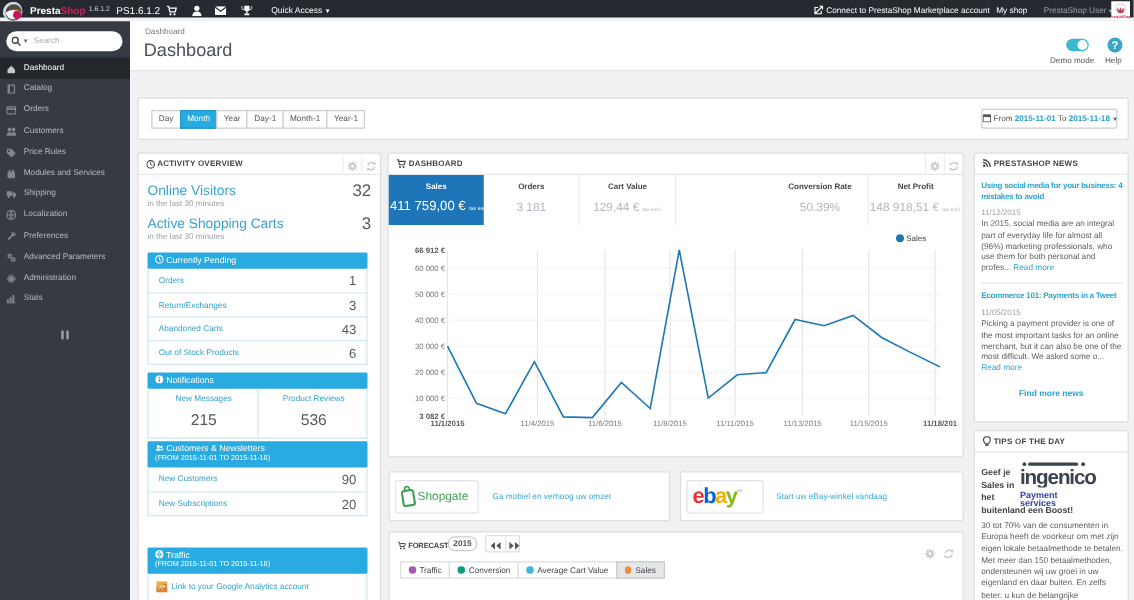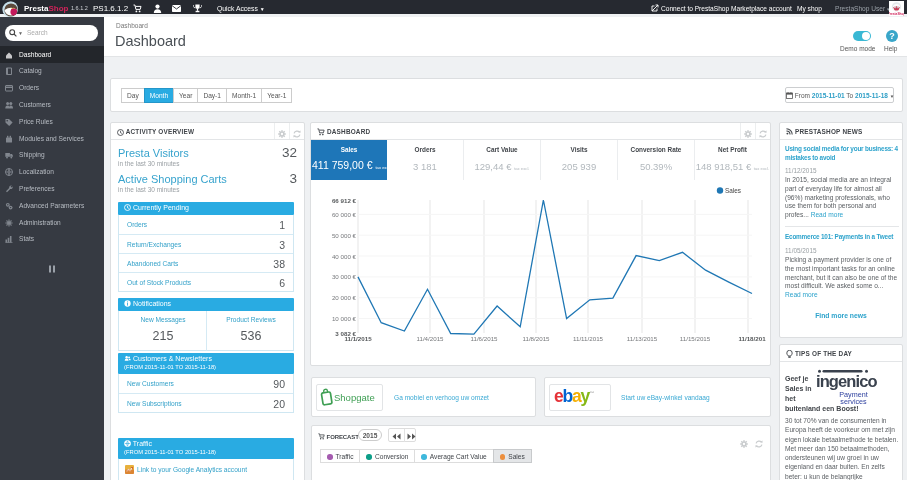--- a/index.html
+++ b/index.html
@@ -250,21 +250,21 @@
                 <circle cx="4" cy="4" r="2.5"></circle>
               </g>
               <circle cx="4" cy="4" r="1.15" fill="#fff"></circle>
             </svg></span><span class="pico"><svg width="8" height="8" viewBox="0 0 8 8">
               <path d="M1.1 3.4 A3.1 3.1 0 0 1 6.5 2.2" stroke="#c9ccce" stroke-width="1.25" fill="none"></path>
               <path d="M7.6 0.4 L7.4 3.1 L4.9 2.1 Z" fill="#c9ccce"></path>
               <path d="M6.9 4.6 A3.1 3.1 0 0 1 1.5 5.8" stroke="#c9ccce" stroke-width="1.25" fill="none"></path>
               <path d="M0.4 7.6 L0.6 4.9 L3.1 5.9 Z" fill="#c9ccce"></path>
             </svg></span></div>
  </div>
- <div class="abs" style="left:7px;top:24px;font-size:11px;color:#37a3cd">Presta Visitors</div>
+ <div class="abs" style="left:7px;top:24px;font-size:11px;color:#37a3cd">Online Visitors</div>
  <div class="abs" style="right:7px;top:22px;font-size:13.5px;color:#55595d">32</div>
  <div class="abs" style="left:7px;top:37px;font-size:6.5px;color:#9aa0a4">in the last 30 minutes</div>
  <div class="abs" style="left:7px;top:50px;font-size:11px;color:#37a3cd">Active Shopping Carts</div>
  <div class="abs" style="right:7px;top:48px;font-size:13.5px;color:#55595d">3</div>
  <div class="abs" style="left:7px;top:63px;font-size:6.5px;color:#9aa0a4">in the last 30 minutes</div>
  <div class="bluebar" style="left:7px;top:79px;width:176px;height:13px">
         <span class="t1"><svg style="vertical-align:-1px" width="7" height="7" viewBox="0 0 8 8">
             <circle cx="4" cy="4" r="3.4" fill="none" stroke="#fff" stroke-width="1"></circle>
             <path d="M4 2 V4.3 L5.6 5" stroke="#fff" stroke-width="0.9" fill="none"></path>
           </svg> Currently Pending</span>
@@ -273,21 +273,21 @@
   <div class="lrow">
           <span class="lk">Orders</span>
           <span class="num">1</span>
         </div>
   <div class="lrow">
           <span class="lk">Return/Exchanges</span>
           <span class="num">3</span>
         </div>
   <div class="lrow">
           <span class="lk">Abandoned Carts</span>
-          <span class="num">38</span>
+          <span class="num">43</span>
         </div>
   <div class="lrow">
           <span class="lk">Out of Stock Products</span>
           <span class="num">6</span>
         </div>
  </div>
  <div class="bluebar" style="left:7px;top:175px;width:176px;height:13px">
         <span class="t1"><svg style="vertical-align:-1px" width="7" height="7" viewBox="0 0 8 8">
             <circle cx="4" cy="4" r="3.6" fill="#fff"></circle>
             <rect x="3.5" y="1.6" width="1" height="1.2" fill="#2eabdf"></rect>
@@ -369,24 +369,20 @@
    <div class="abs" style="left:0;top:6px;width:100%;text-align:center;font-size:6.4px;font-weight:bold">Sales</div>
    <div class="abs" style="left:1px;top:19px;width:100%;text-align:center;font-size:10.5px;white-space:nowrap">411 759,00 € <span style="font-size:4.2px">tax excl.</span></div>
   </div>
   <div class="kcell" style="left:76px">
           <div class="kh">Orders</div>
           <div class="kv">3 181</div>
         </div>
   <div class="kcell" style="left:153px">
           <div class="kh">Cart Value</div>
           <div class="kv">129,44 € <span style="font-size:4.2px">tax excl.</span></div>
-        </div>
-  <div class="kcell" style="left:230px">
-          <div class="kh">Visits</div>
-          <div class="kv">205 939</div>
         </div>
   <div class="kcell" style="left:307px">
           <div class="kh">Conversion Rate</div>
           <div class="kv">50.39%</div>
         </div>
   <div class="kcell" style="left:384px;border-right:none;width:75px">
           <div class="kh">Net Profit</div>
           <div class="kv">148 918,51 € <span style="font-size:4.2px">tax excl.</span></div>
         </div>
  </div>
@@ -502,18 +498,18 @@
             <rect x="2.3" y="6.4" width="2.4" height="1.4" fill="#41454a"></rect>
           </svg> TIPS OF THE DAY</span>
       </div>
  <div class="abs" style="left:36px;top:23px;width:76px">
   <svg width="76" height="22" viewBox="0 0 76 22">
           <rect x="6.5" y="2" width="40" height="2.6" rx="1.3" fill="#3a424e"></rect>
           <circle cx="3.5" cy="3.3" r="1.5" fill="#3a424e"></circle>
           <circle cx="50.5" cy="3.3" r="1.5" fill="#3a424e"></circle>
           <text x="0" y="19" font-family="Liberation Sans" font-size="16.5" font-weight="bold" fill="#3a424e" letter-spacing="-0.9">ingenico</text>
         </svg>
-  <div style="font-size:7.2px;font-weight:normal;color:#2c3f9e;text-align:center;line-height:7.2px;margin-top:-3px;padding-right:1px">Payment<br>services</div>
+  <div style="font-size:7.2px;font-weight:bold;color:#2c3f9e;text-align:left;line-height:7.2px;margin-top:-3px;padding-right:1px">Payment<br>services</div>
  </div>
  <div class="abs" style="left:5px;top:29px;width:34px;font-size:7px;font-weight:bold;color:#41454a;line-height:9.8px">Geef je Sales in het</div>
  <div class="abs" style="left:5px;top:60px;font-size:7px;font-weight:bold;color:#41454a">buitenland een Boost!</div>
  <div class="abs" style="left:5px;top:71px;width:114px;font-size:6.6px;color:#5c6064;line-height:9.3px">30 tot 70% van de consumenten in Europa heeft de voorkeur om met zijn eigen lokale betaalmethode te betalen. Met meer dan 150 betaalmethoden, ondersteunen wij uw groei in uw eigenland en daar buiten. En zelfs beter: u kun de belangrijke betaalmethoden activeren met een</div>
 </div>
 </div>
 </body></html>

